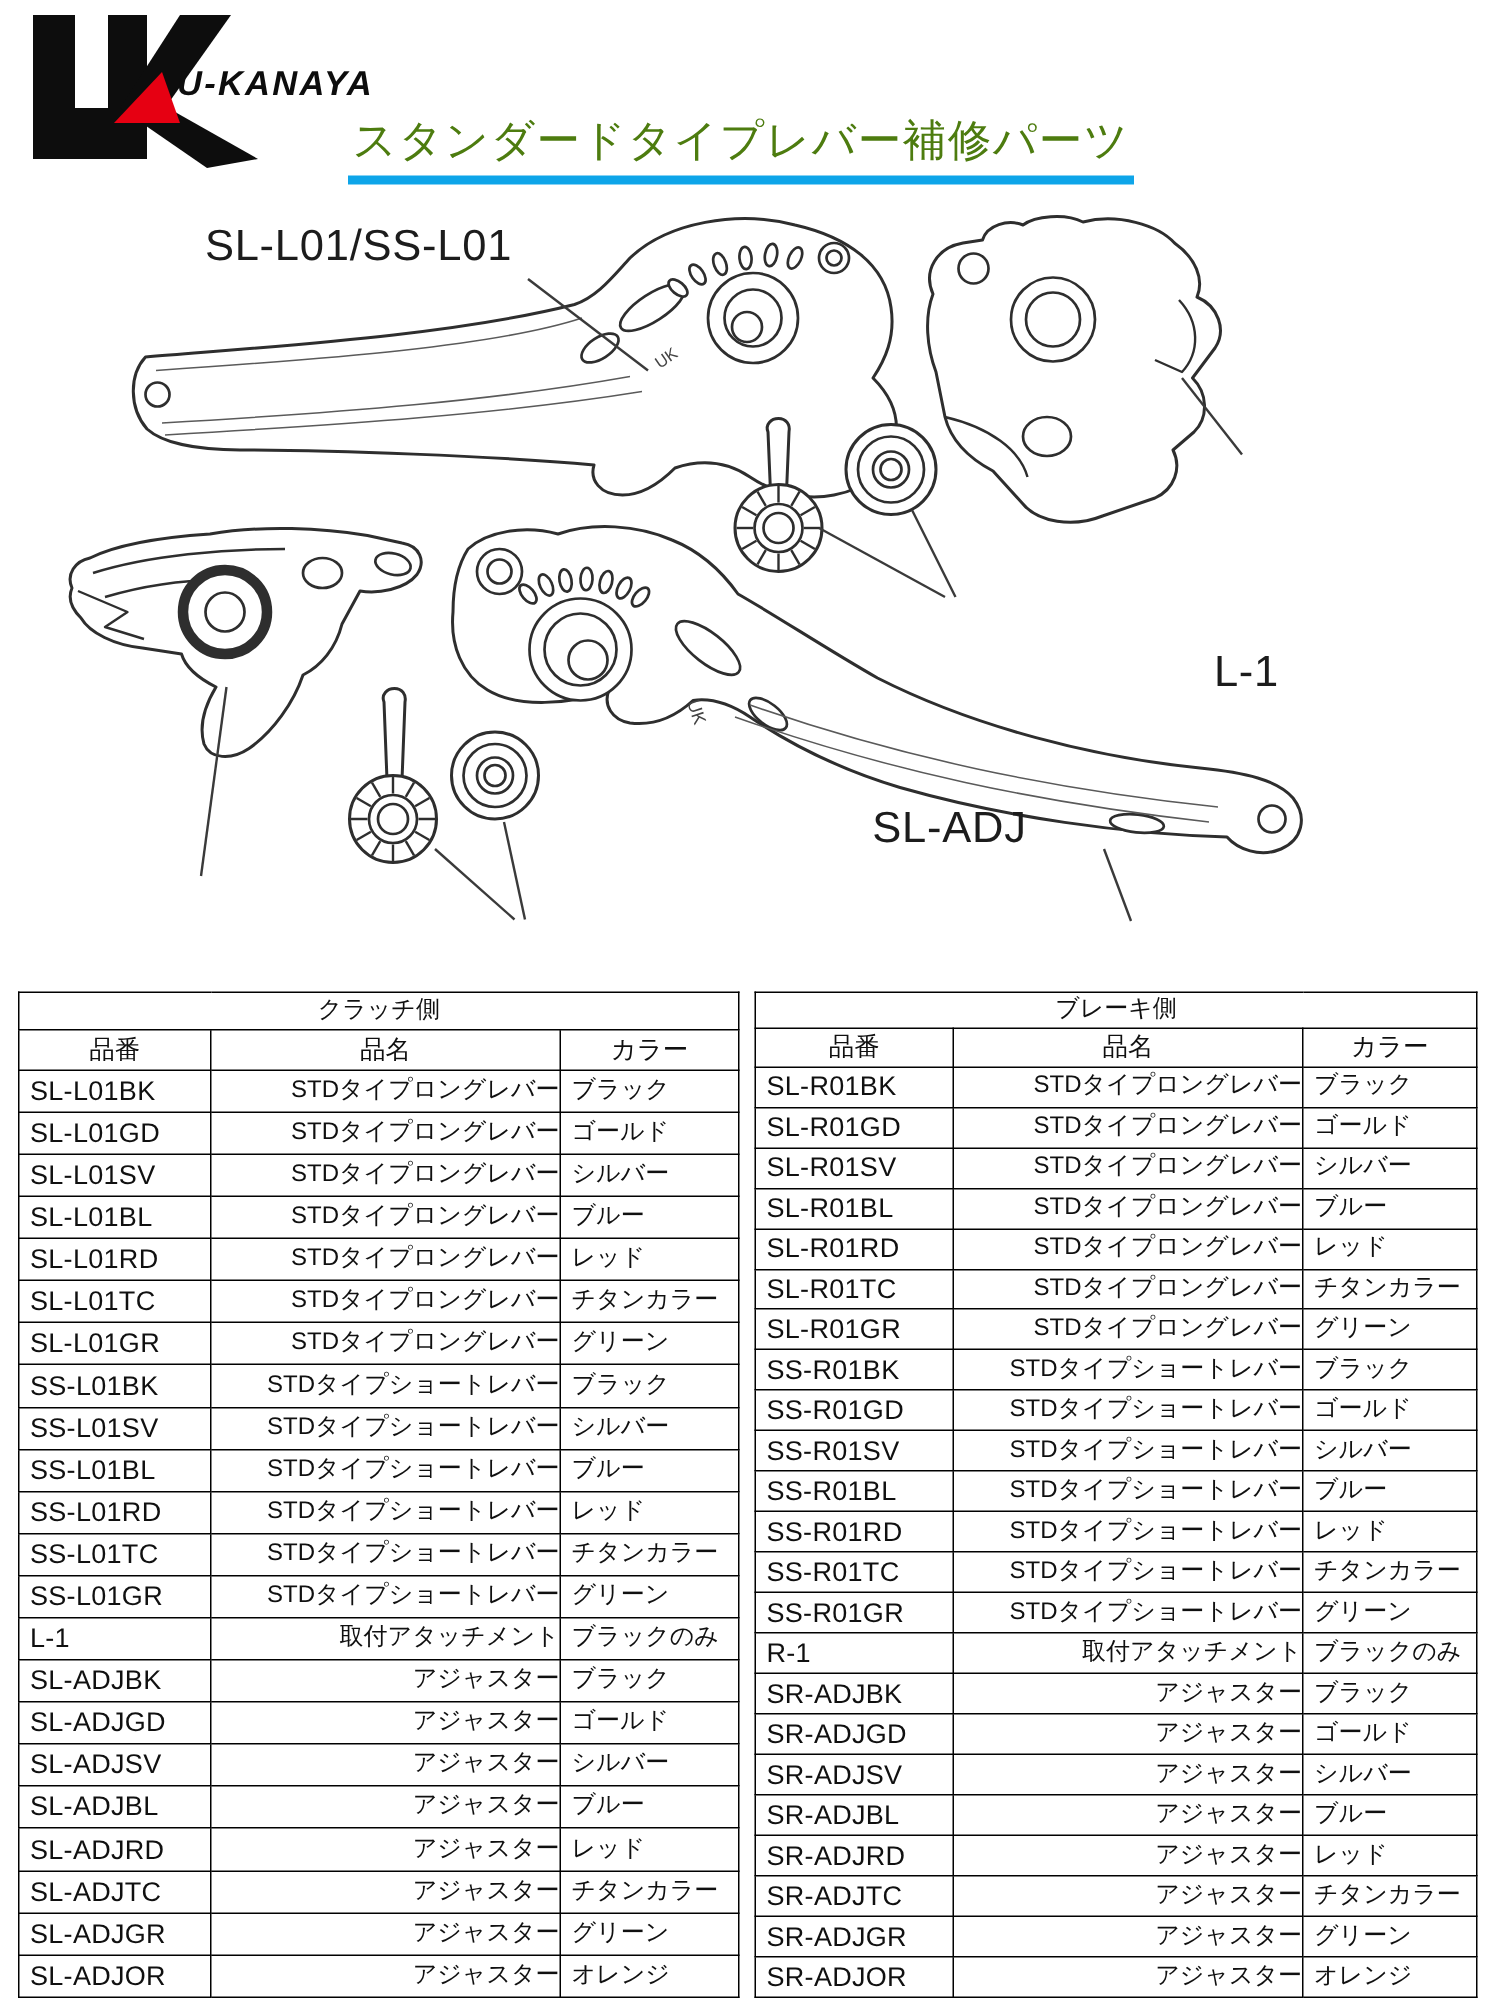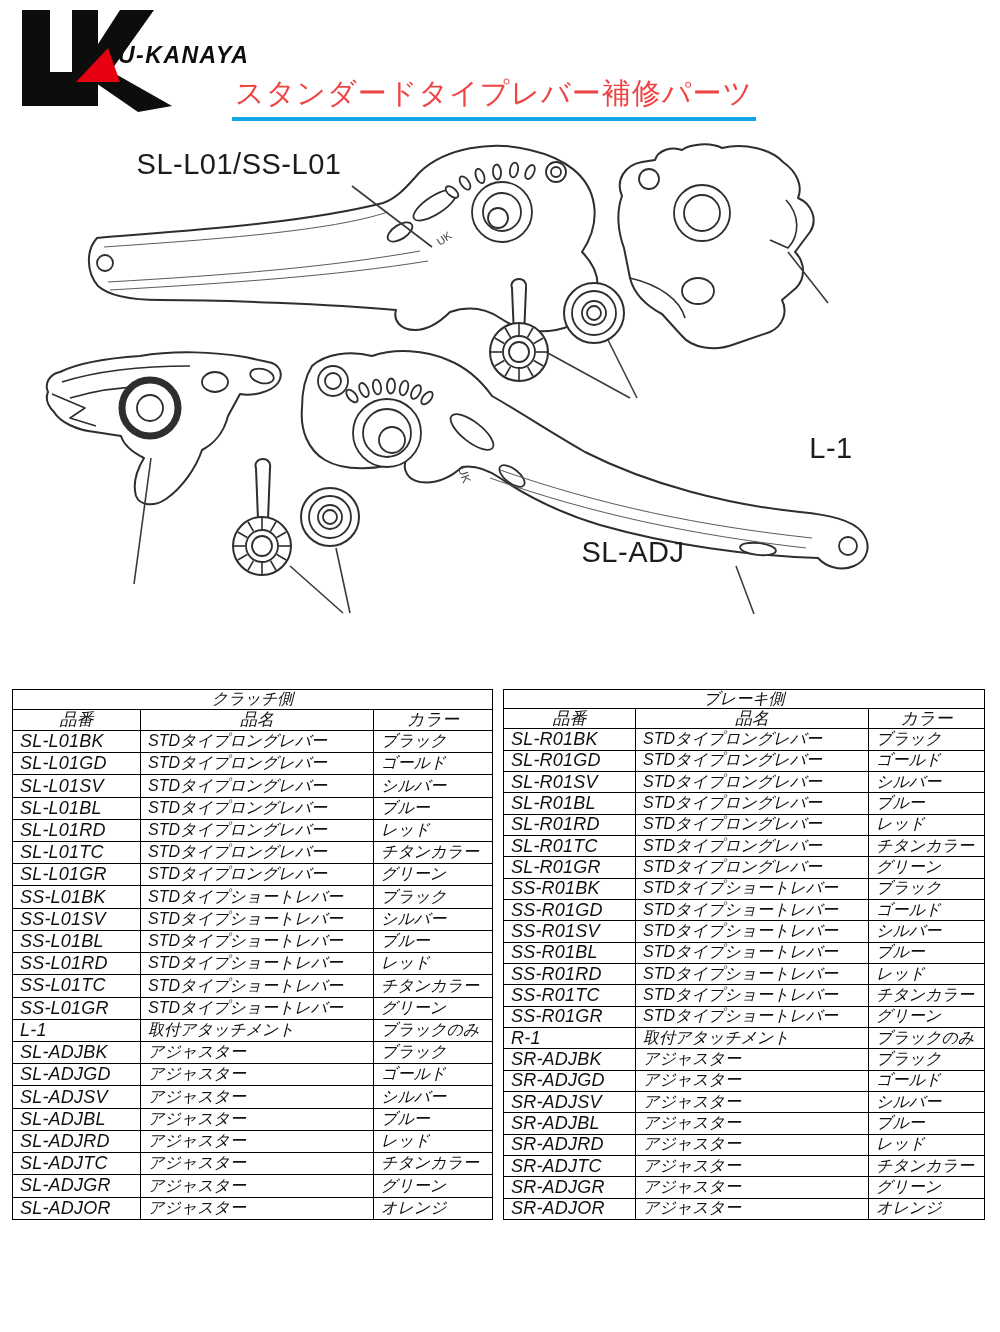--- a/index.html
+++ b/index.html
@@ -6,45 +6,45 @@
   body{
     width:1000px;height:1332px;position:relative;background:#fff;
     font-family:"Liberation Sans","DejaVu Sans",sans-serif;color:#111;
     overflow:hidden;
   }
   
   .logo{position:absolute;left:18px;top:6px;width:290px;height:112px;}
   
   .page-title{
     position:absolute;left:232px;top:74px;
-    font-size:29px;letter-spacing:1px;color:#ef4444;
-    border-bottom:4px solid #0ea5e9;padding:0 3px 3px 3px;white-space:nowrap;
+    font-size:29px;letter-spacing:1px;color:#4d7c0f;
+    border-bottom:6px solid #0ea5e9;padding:0 3px 3px 3px;white-space:nowrap;
   }
   
   .diagram{position:absolute;left:0;top:125px;width:1000px;height:538px;}
   .diagram svg{display:block;}
   .dlabel{
     position:absolute;text-align:center;font-size:29px;color:#1c1c1c;
     letter-spacing:0.5px;white-space:nowrap;
   }
   
   table.parts-table{
-    position:absolute;top:689px;border-collapse:collapse;table-layout:fixed;
-    height:531px;background:#fff;font-style:italic;
+    position:absolute;top:661px;border-collapse:collapse;table-layout:fixed;
+    height:671px;background:#fff;
   }
   #table-clutch{left:12px;width:481px;}
   #table-brake{left:503px;width:482px;padding-left:37px;}
   .parts-table td{
     border:1.5px solid #000;padding:0 0 0 7px;font-size:17px;color:#101010;
     line-height:1.05;overflow:hidden;white-space:nowrap;vertical-align:middle;
   }
   .parts-table td.t-title{text-align:center;padding:0;font-size:16px;}
   .parts-table td.c-head{text-align:center;padding:0;font-size:17px;}
   .parts-table td.c0{font-size:18px;letter-spacing:0.2px;}
-  .parts-table td.c1{font-size:16px;}
+  .parts-table td.c1{font-size:16px;text-align:right;}
   .parts-table td.c2{font-size:16px;}
   
   .ln{fill:#fff;stroke:#2e2e2e;stroke-width:2;stroke-linejoin:round;}
   .ln2{fill:none;stroke:#2e2e2e;stroke-width:1.6;stroke-linejoin:round;}
   .thin{fill:none;stroke:#5a5a5a;stroke-width:1;}
   .hole{fill:#fff;stroke:#2e2e2e;stroke-width:1.8;}
   .leader{fill:none;stroke:#3a3a3a;stroke-width:1.6;}
 </style>
 </head>
 <body>

